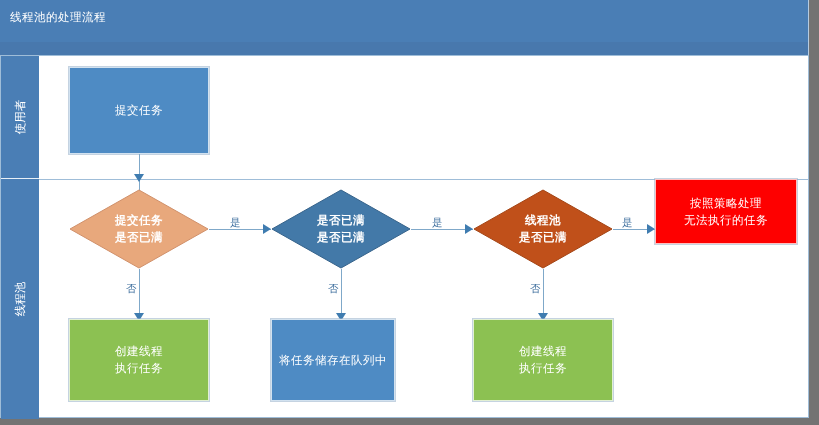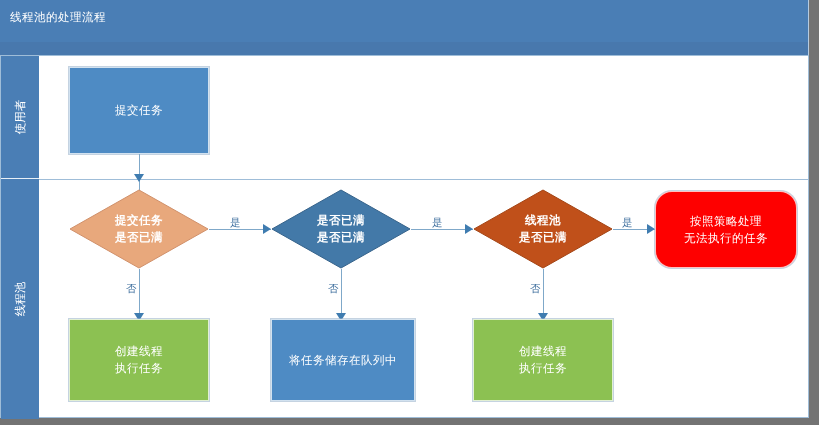--- a/index.html
+++ b/index.html
@@ -246,21 +246,21 @@
       <div class="diamond-label">
         <span>线程池</span>
         <span>是否已满</span>
       </div>
     </div>
 
     <div class="conn-h" style="left:612px; top:173px; width:42px;"></div>
     <div class="arrow-r" style="left:646px; top:168px;"></div>
     <div class="edge-label" style="left:620px; top:160px;">是</div>
 
-    <div class="node rect red" style="left:654px; top:135px; width:142px; height:77px;border-radius:17px;">
+    <div class="node rect red" style="left:654px; top:123px; width:142px; height:65px;">
       <span>按照策略处理</span>
       <span>无法执行的任务</span>
     </div>
 
     <div class="conn-v" style="left:138px; top:213px; height:52px;"></div>
     <div class="arrow-d" style="left:133px; top:257px;"></div>
     <div class="edge-label" style="left:124px; top:226px;">否</div>
 
     <div class="conn-v" style="left:340px; top:213px; height:52px;"></div>
     <div class="arrow-d" style="left:335px; top:257px;"></div>
@@ -268,21 +268,21 @@
 
     <div class="conn-v" style="left:542px; top:213px; height:52px;"></div>
     <div class="arrow-d" style="left:537px; top:257px;"></div>
     <div class="edge-label" style="left:528px; top:226px;">否</div>
 
     <div class="node rect green" style="left:68px; top:263px; width:140px; height:82px;">
       <span>创建线程</span>
       <span>执行任务</span>
     </div>
 
-    <div class="node rect blue" style="left:270px; top:263px; width:144px; height:82px;">
+    <div class="node rect blue" style="left:270px; top:263px; width:124px; height:82px;">
       <span>将任务储存在队列中</span>
     </div>
 
     <div class="node rect green" style="left:472px; top:263px; width:140px; height:82px;">
       <span>创建线程</span>
       <span>执行任务</span>
     </div>
 
     <div class="watermark"></div>
   </div>

